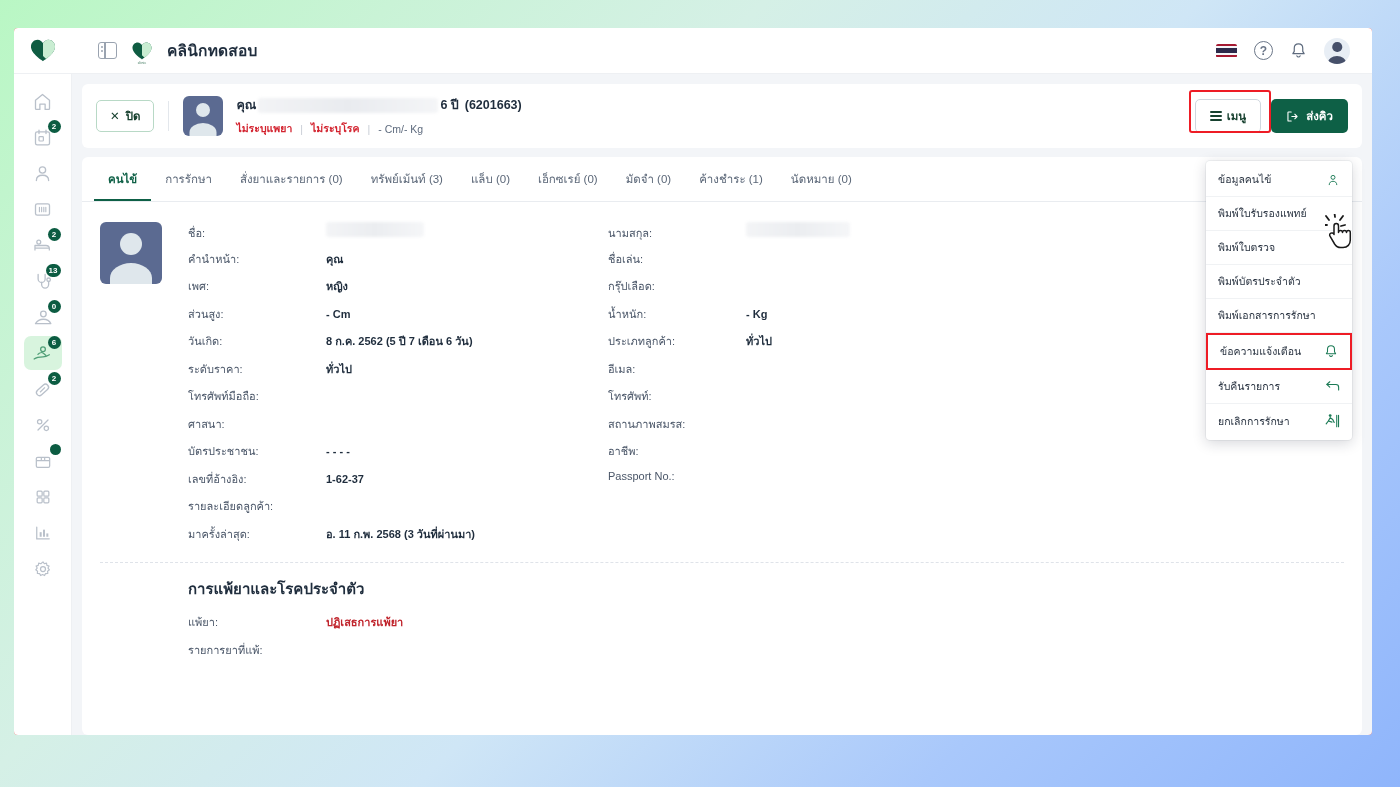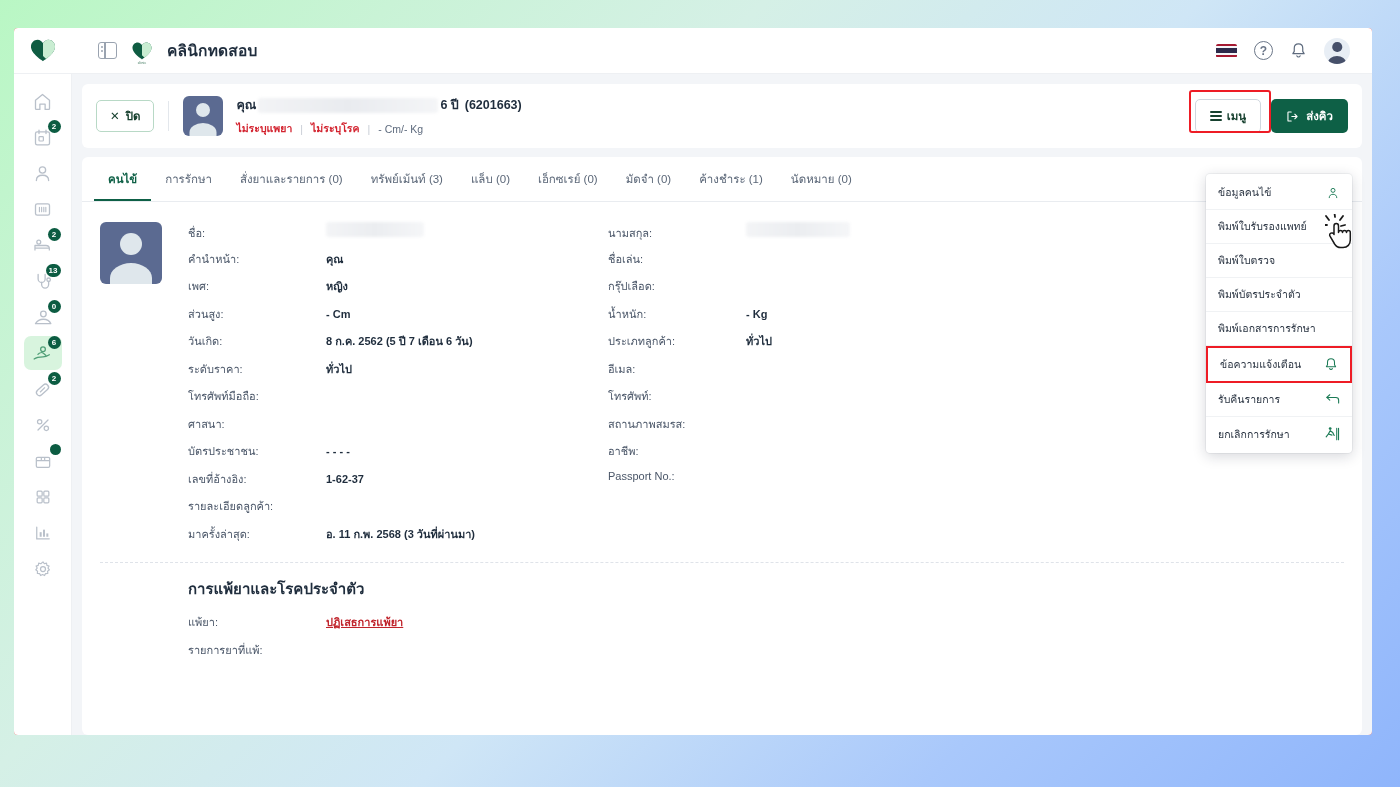--- a/index.html
+++ b/index.html
@@ -159,21 +159,21 @@
     border-radius:5px; padding:8px 15px; font-size:11.5px; font-weight:700;
     display:flex; align-items:center; gap:7px; cursor:pointer; font-family:inherit;
   }
   .menu-highlight {
     position:absolute; left:-6px; top:-9px; width:82px; height:43px;
     border:2.5px solid #ee1c25; border-radius:3px; pointer-events:none;
   }
 
   
   .dropdown {
-    position:absolute; top: 100px; right: 20px; width: 146px;
+    position:absolute; top: 87px; right: 20px; width: 146px;
     background:#fff; border-radius:4px;
     box-shadow: 0 3px 14px rgba(20,30,50,.18), 0 0 0 1px rgba(20,30,50,.05);
     z-index: 40; padding: 2px 0;
   }
   .dd-item {
     height: 34px; display:flex; align-items:center; justify-content:space-between;
     padding: 0 12px; font-size: 10.5px; color:#2a3442; cursor:pointer;
     border-bottom: 1px solid #f0f2f4; position:relative;
   }
   .dd-item:last-child { border-bottom: none; }
@@ -211,21 +211,21 @@
   }
   .det-photo:after {
     content:""; position:absolute; left:50%; bottom:-9px; transform:translateX(-50%);
     width:42px; height:30px; border-radius:50% 50% 0 0; background:#dfe7ec;
   }
   .col { width: 420px; }
   .col.right { width: 420px; }
   .frow { display:flex; align-items:baseline; height: 27.5px; font-size: 11px; }
   .flabel { width: 138px; color:#4a5668; flex:none; }
   .fvalue { color:#1f2d3d; font-weight:700; }
-  .fvalue.red { color:#c0232b;text-decoration:underline; }
+  .fvalue.red { color:#c0232b; }
   .fvalue.redact-box {
     display:inline-block; width:98px; height:15px; border-radius:3px;
     background: linear-gradient(90deg,#f3f4f6,#ebedf0,#f5f6f8);
     filter: blur(1.6px);
   }
   .fvalue.redact-box.w2 { width: 104px; }
   .divider { border-top: 1px dashed #dfe3e9; margin: 10px 0 14px; }
   .sect-title { font-size: 15px; font-weight:700; color:#1f2d3d; margin-bottom: 12px;}
 </style>
 </head>

